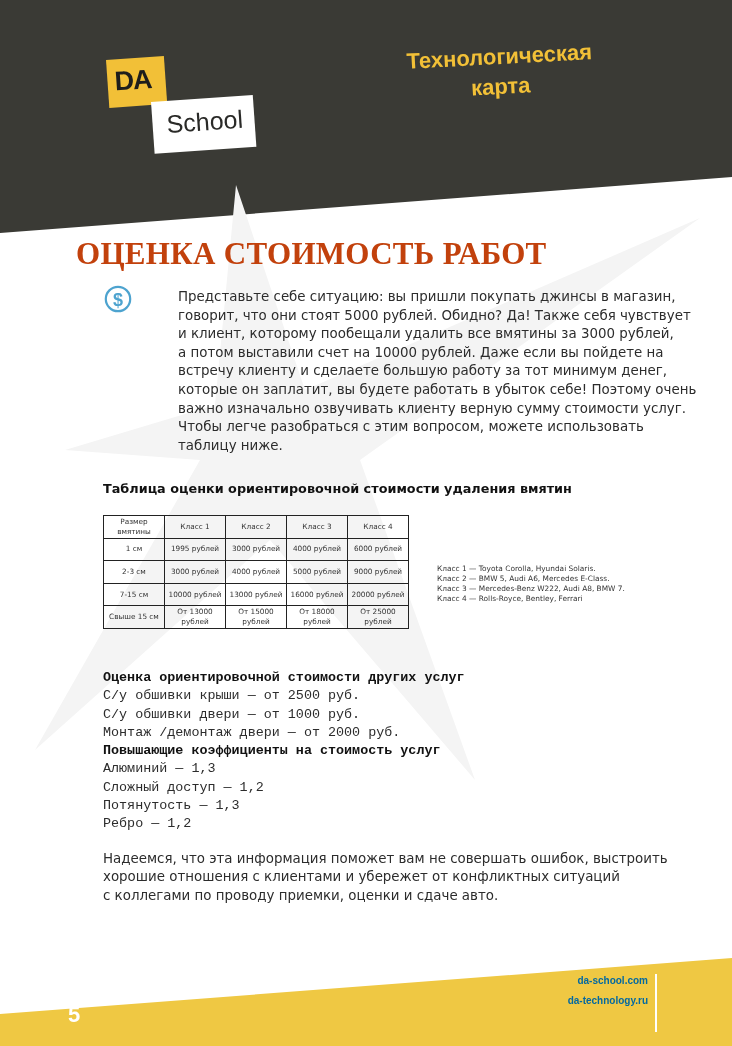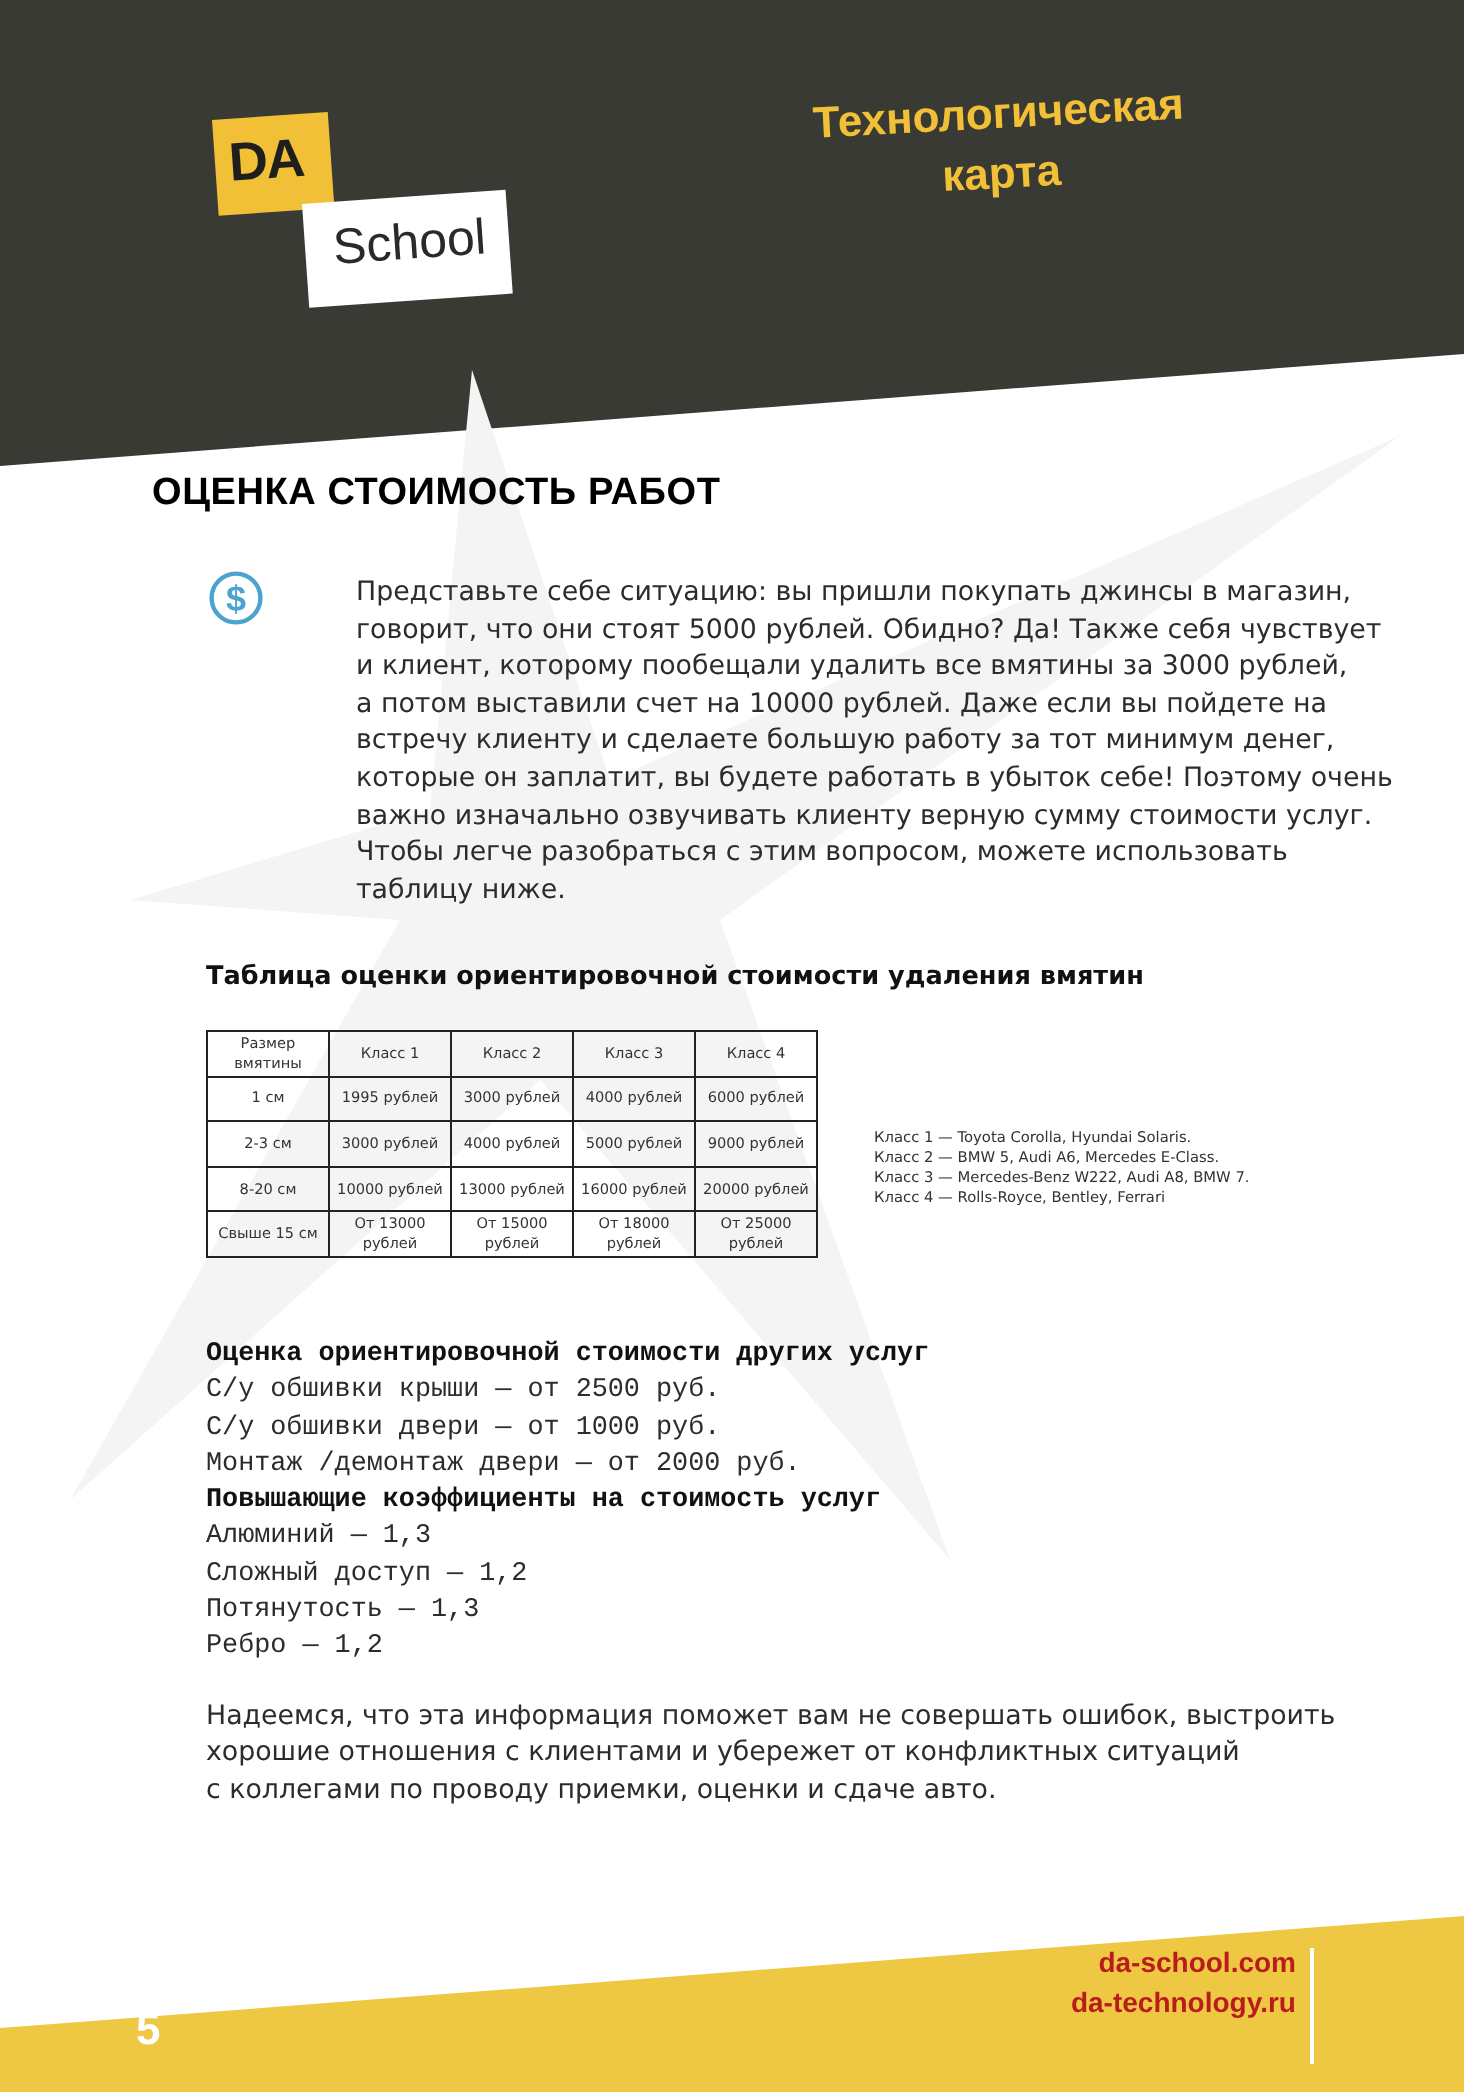--- a/index.html
+++ b/index.html
@@ -14,42 +14,42 @@
              transform:rotate(-4deg); transform-origin:left top; }
   .logo-da span { position:absolute; left:7px; top:7px; font-family:"Liberation Sans", sans-serif;
              font-weight:bold; font-size:27px; color:#1e1e1c; letter-spacing:-1px; }
   .logo-school { position:absolute; left:45px; top:42px; width:102px; height:52px; background:#fff;
              transform:rotate(-4deg); transform-origin:left top; }
   .logo-school span { position:absolute; left:14px; top:9px; font-family:"Liberation Sans", sans-serif;
              font-size:25px; color:#2a2a28; }
   .doc-title { left:370px; top:42px; width:260px; text-align:center; color:#f2c037;
              font-family:"Liberation Sans", sans-serif; font-weight:900; font-size:22px; line-height:30px;
              transform:rotate(-3deg); }
-  .section-title { left:76px; top:236px; color:#000000; font-family:Liberation Sans, sans-serif;
-             font-weight:bold; font-size:19px; letter-spacing:0.3px; }
+  .section-title { left:76px; top:236px; color:#c2410c; font-family:Liberation Serif, serif;
+             font-weight:bold; font-size:31px; letter-spacing:0.3px; }
   .dollar-icon { left:104px; top:285px; width:28px; height:28px; }
   .intro { left:142px; top:288px; width:520px; font-size:13.4px; line-height:18.6px; color:#2c2c2c; }
   .intro div { white-space:nowrap;margin-left:36px; }
   .table-title { left:103px; top:481px; font-weight:bold; font-size:12.8px; color:#111; }
   table.prices { position:absolute; left:103px; top:515px; border-collapse:collapse;
              font-size:7.3px; color:#333; }
   table.prices td { border:1px solid #222; text-align:center; vertical-align:middle;
              height:21.6px; padding:0 2px; line-height:10px; }
   table.prices td.c0 { width:56px; }
   table.prices td.cx { width:56px; }
   .legend { left:437px; top:564px; font-size:7.4px; line-height:10px; color:#333; }
   .legend div { white-space:nowrap; }
   .services { left:103px; top:669px; font-size:13.4px; line-height:18.3px; color:#2c2c2c;font-family:Liberation Mono, monospace; }
   .services .b { font-weight:bold; color:#111; }
   .outro { left:103px; top:850px; font-size:13.4px; line-height:18.3px; color:#2c2c2c; }
   .outro div { white-space:nowrap; }
   .page-num { left:68px; top:1002px; font-family:"Liberation Sans", sans-serif; font-weight:bold;
              font-size:22px; color:#fff; }
   .sites { left:470px; top:971px; width:178px; text-align:right; font-family:"Liberation Sans", sans-serif;
-             font-weight:bold; font-size:14px; line-height:20px; color:#b91c1c; }
+             font-weight:bold; font-size:10px; line-height:20px; color:#0369a1; }
   .sites-bar { left:655px; top:974px; width:2px; height:58px; background:#fff; }
 </style>
 </head>
 <body>
 
 <svg id="header-bg" class="abs" viewBox="0 0 732 240">
   <polygon points="0,0 732,0 732,177 0,233" fill="#3a3a35"></polygon>
 </svg>
 <svg id="watermark" class="abs" viewBox="0 0 732 780">
   <polygon points="236,25 305,230 700,58 360,300 475,620 270,380 35,590 200,300 65,290 215,245" fill="#f4f4f4"></polygon>
@@ -109,21 +109,21 @@
     <td class="cx">6000 рублей</td>
   </tr>
   <tr>
     <td class="c0">2-3 см</td>
     <td class="cx">3000 рублей</td>
     <td class="cx">4000 рублей</td>
     <td class="cx">5000 рублей</td>
     <td class="cx">9000 рублей</td>
   </tr>
   <tr>
-    <td class="c0">8-20 см</td>
+    <td class="c0">7-15 см</td>
     <td class="cx">10000 рублей</td>
     <td class="cx">13000 рублей</td>
     <td class="cx">16000 рублей</td>
     <td class="cx">20000 рублей</td>
   </tr>
   <tr>
     <td class="c0">Свыше 15 см</td>
     <td class="cx">От 13000 рублей</td>
     <td class="cx">От 15000 рублей</td>
     <td class="cx">От 18000 рублей</td>

